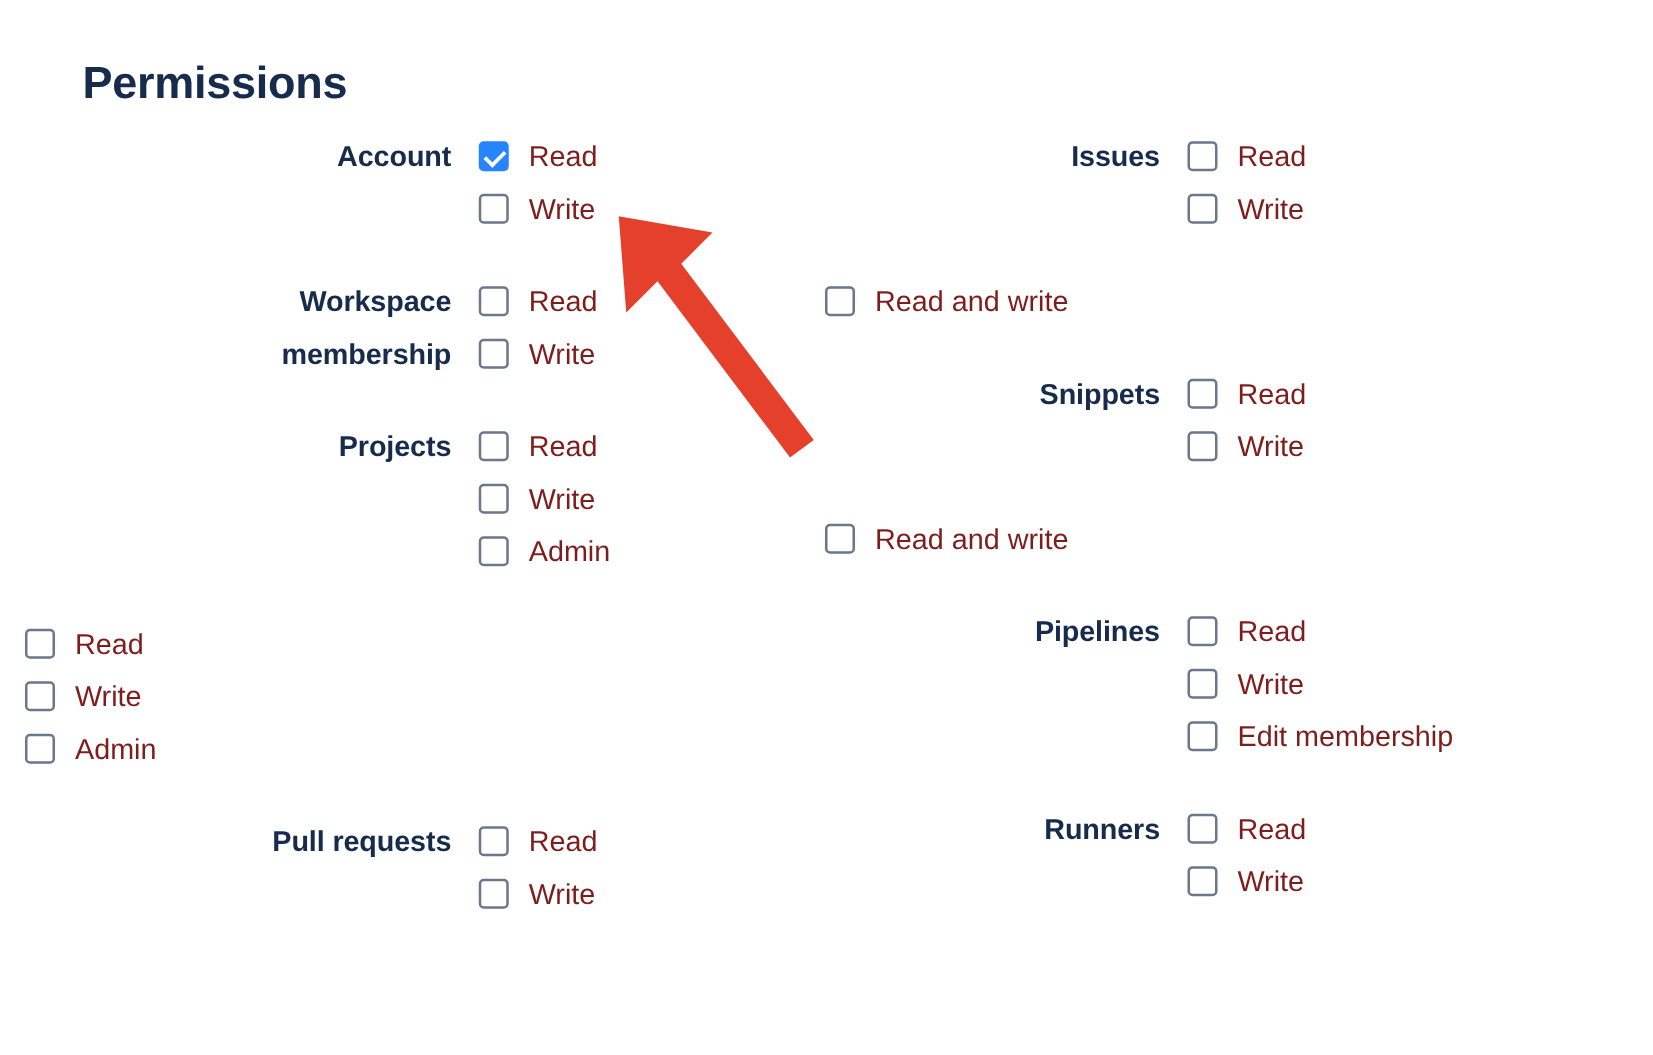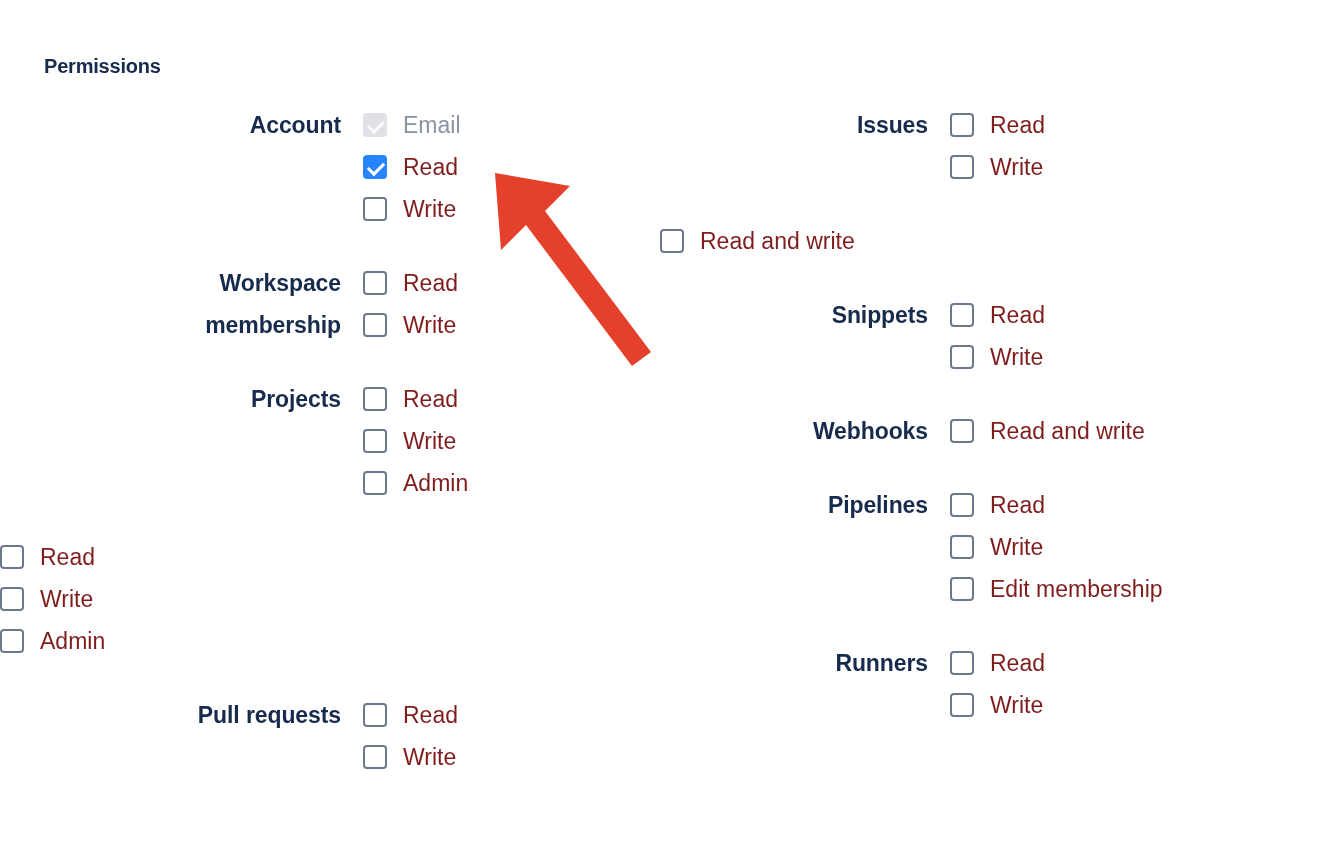--- a/index.html
+++ b/index.html
@@ -18,36 +18,36 @@
   }
 
   #page {
     position: relative;
     width: 1322px;
     height: 844px;
   }
 
   .page-title {
     position: absolute;
-    left: 44px;
+    left: 66px;
     top: 48px;
-    font-size: 20px;
+    font-size: 36px;
     font-weight: bold;
     color: #172B4D;
     letter-spacing: -0.2px;
     line-height: 36px;
     margin: 0;
   }
 
   
   .col {
     position: absolute;
     top: 104px;
   }
-  .col-left  { left: 0px;   width: 660px; }
+  .col-left  { left: 0px;   width: 660px; padding-left: 20px; }
   .col-right { left: 660px; width: 662px; }
 
   .group {
     display: flex;
     align-items: flex-start;
     margin-bottom: 32px;
   }
   .group:last-child { margin-bottom: 0; margin-top: 12px; }
 
   .group-label {
@@ -140,26 +140,20 @@
 
 <div id="page">
 
   <h1 class="page-title">Permissions</h1>
 
   <div class="col col-left">
       <div class="group">
         <div class="group-label">Account</div>
         <div class="options">
           <div class="option-row">
-            <span class="checkbox checked disabled" role="checkbox" aria-checked="true">
-              <span class="tick"></span>
-            </span>
-            <span class="option-label muted">Email</span>
-          </div>
-          <div class="option-row">
             <span class="checkbox checked" role="checkbox" aria-checked="true">
               <span class="tick"></span>
             </span>
             <span class="option-label">Read</span>
           </div>
           <div class="option-row">
             <span class="checkbox" role="checkbox" aria-checked="false">
               <span class="tick"></span>
             </span>
             <span class="option-label">Write</span>
@@ -287,21 +281,20 @@
           </div>
           <div class="option-row">
             <span class="checkbox" role="checkbox" aria-checked="false">
               <span class="tick"></span>
             </span>
             <span class="option-label">Write</span>
           </div>
         </div>
       </div>
       <div class="group">
-        <div class="group-label">Webhooks</div>
         <div class="options">
           <div class="option-row">
             <span class="checkbox" role="checkbox" aria-checked="false">
               <span class="tick"></span>
             </span>
             <span class="option-label">Read and write</span>
           </div>
         </div>
       </div>
       <div class="group">

